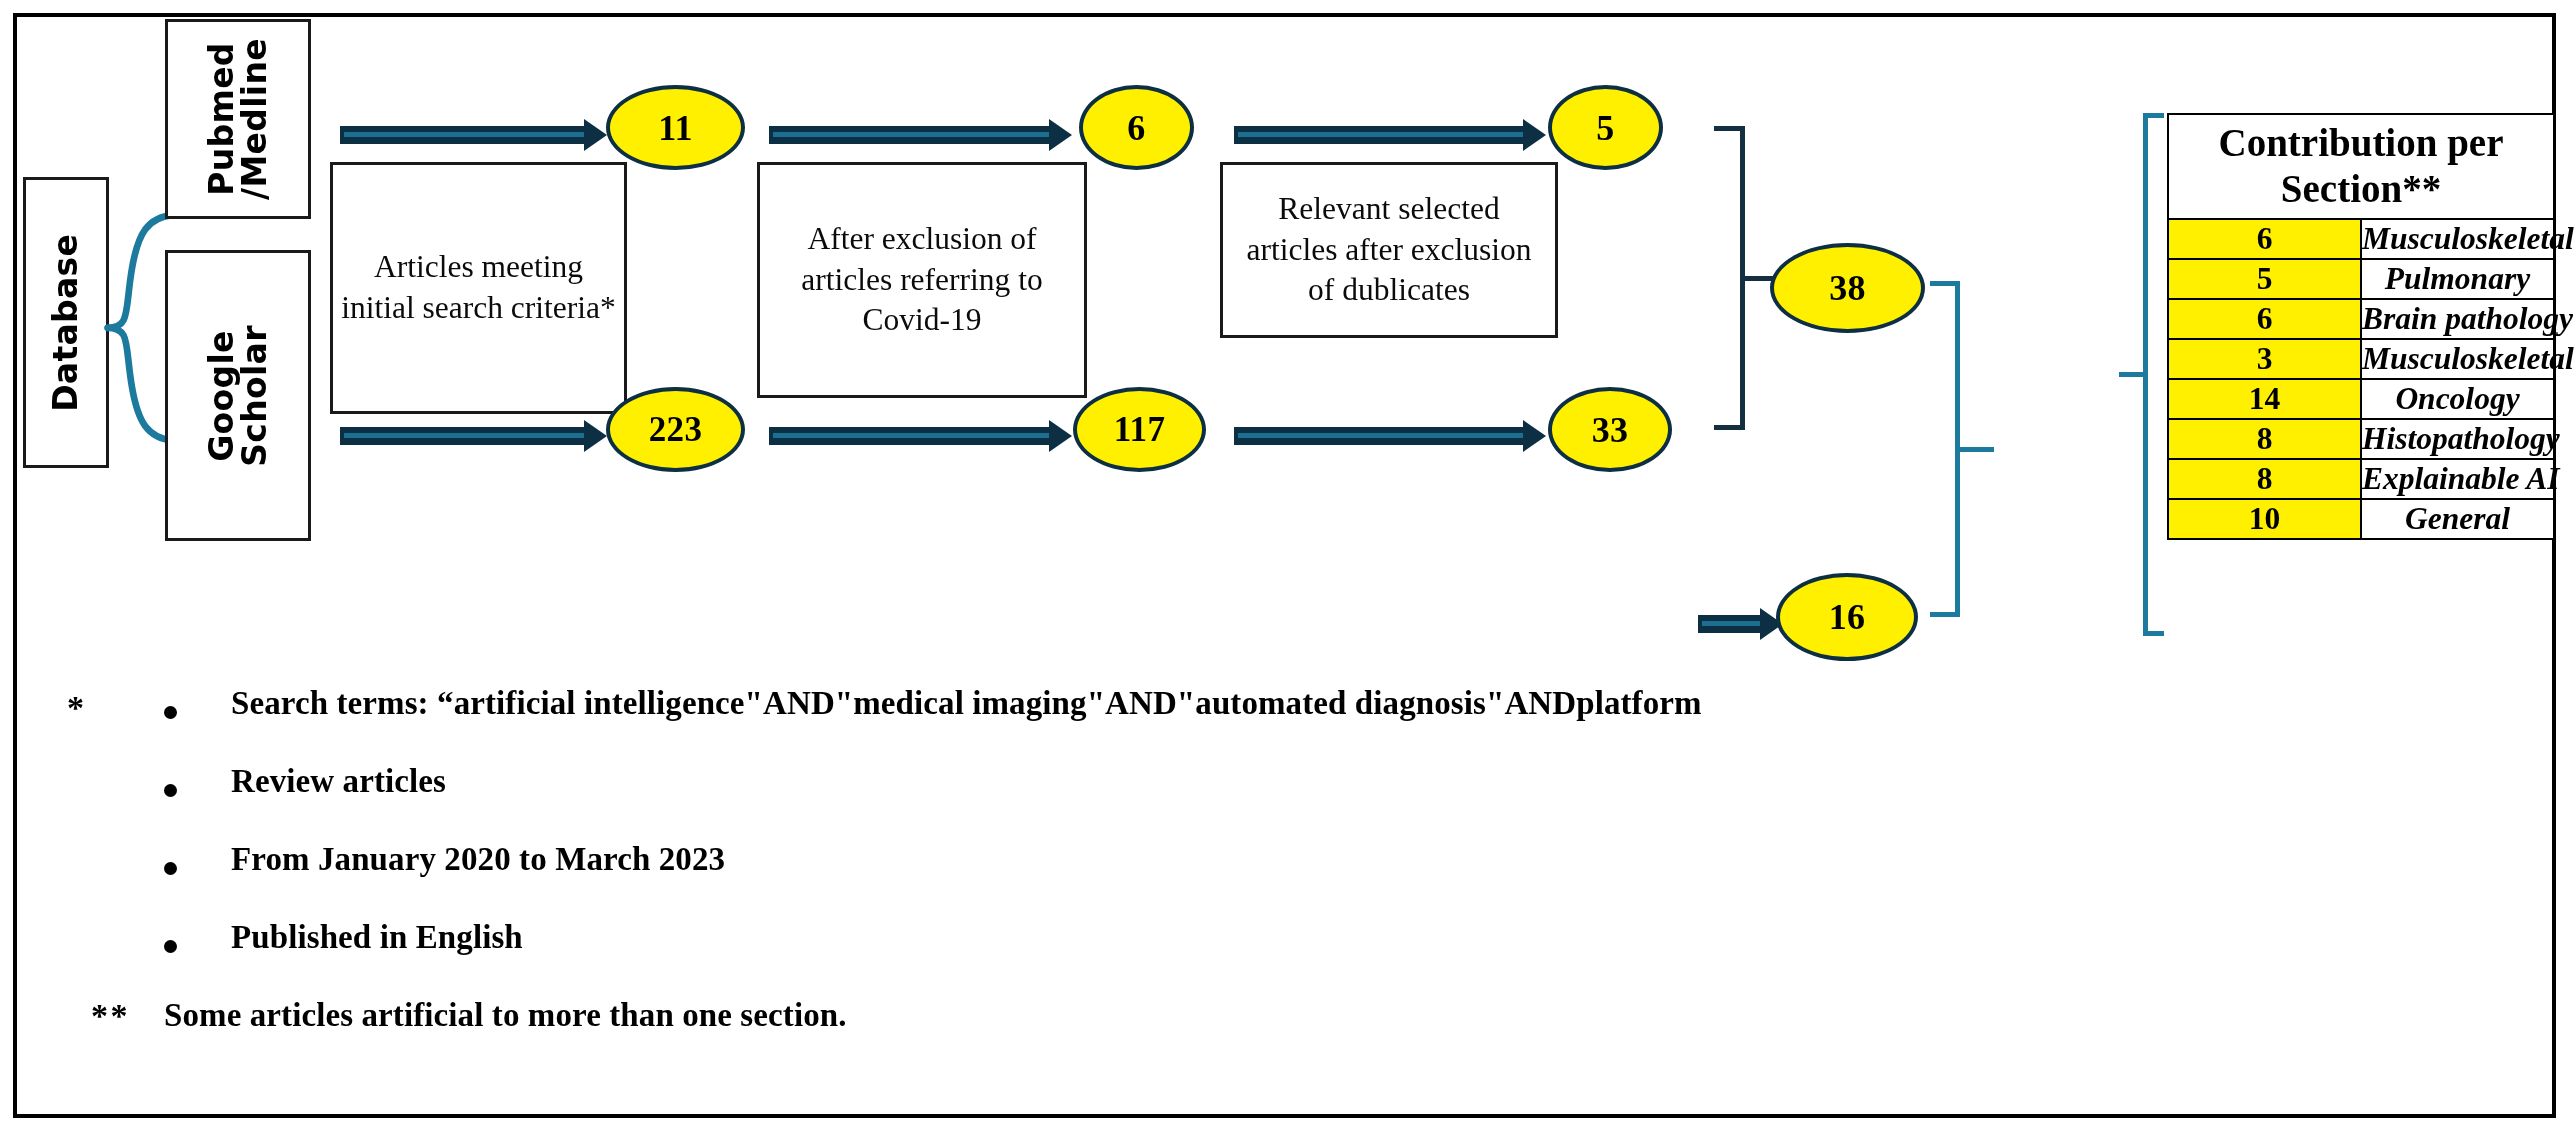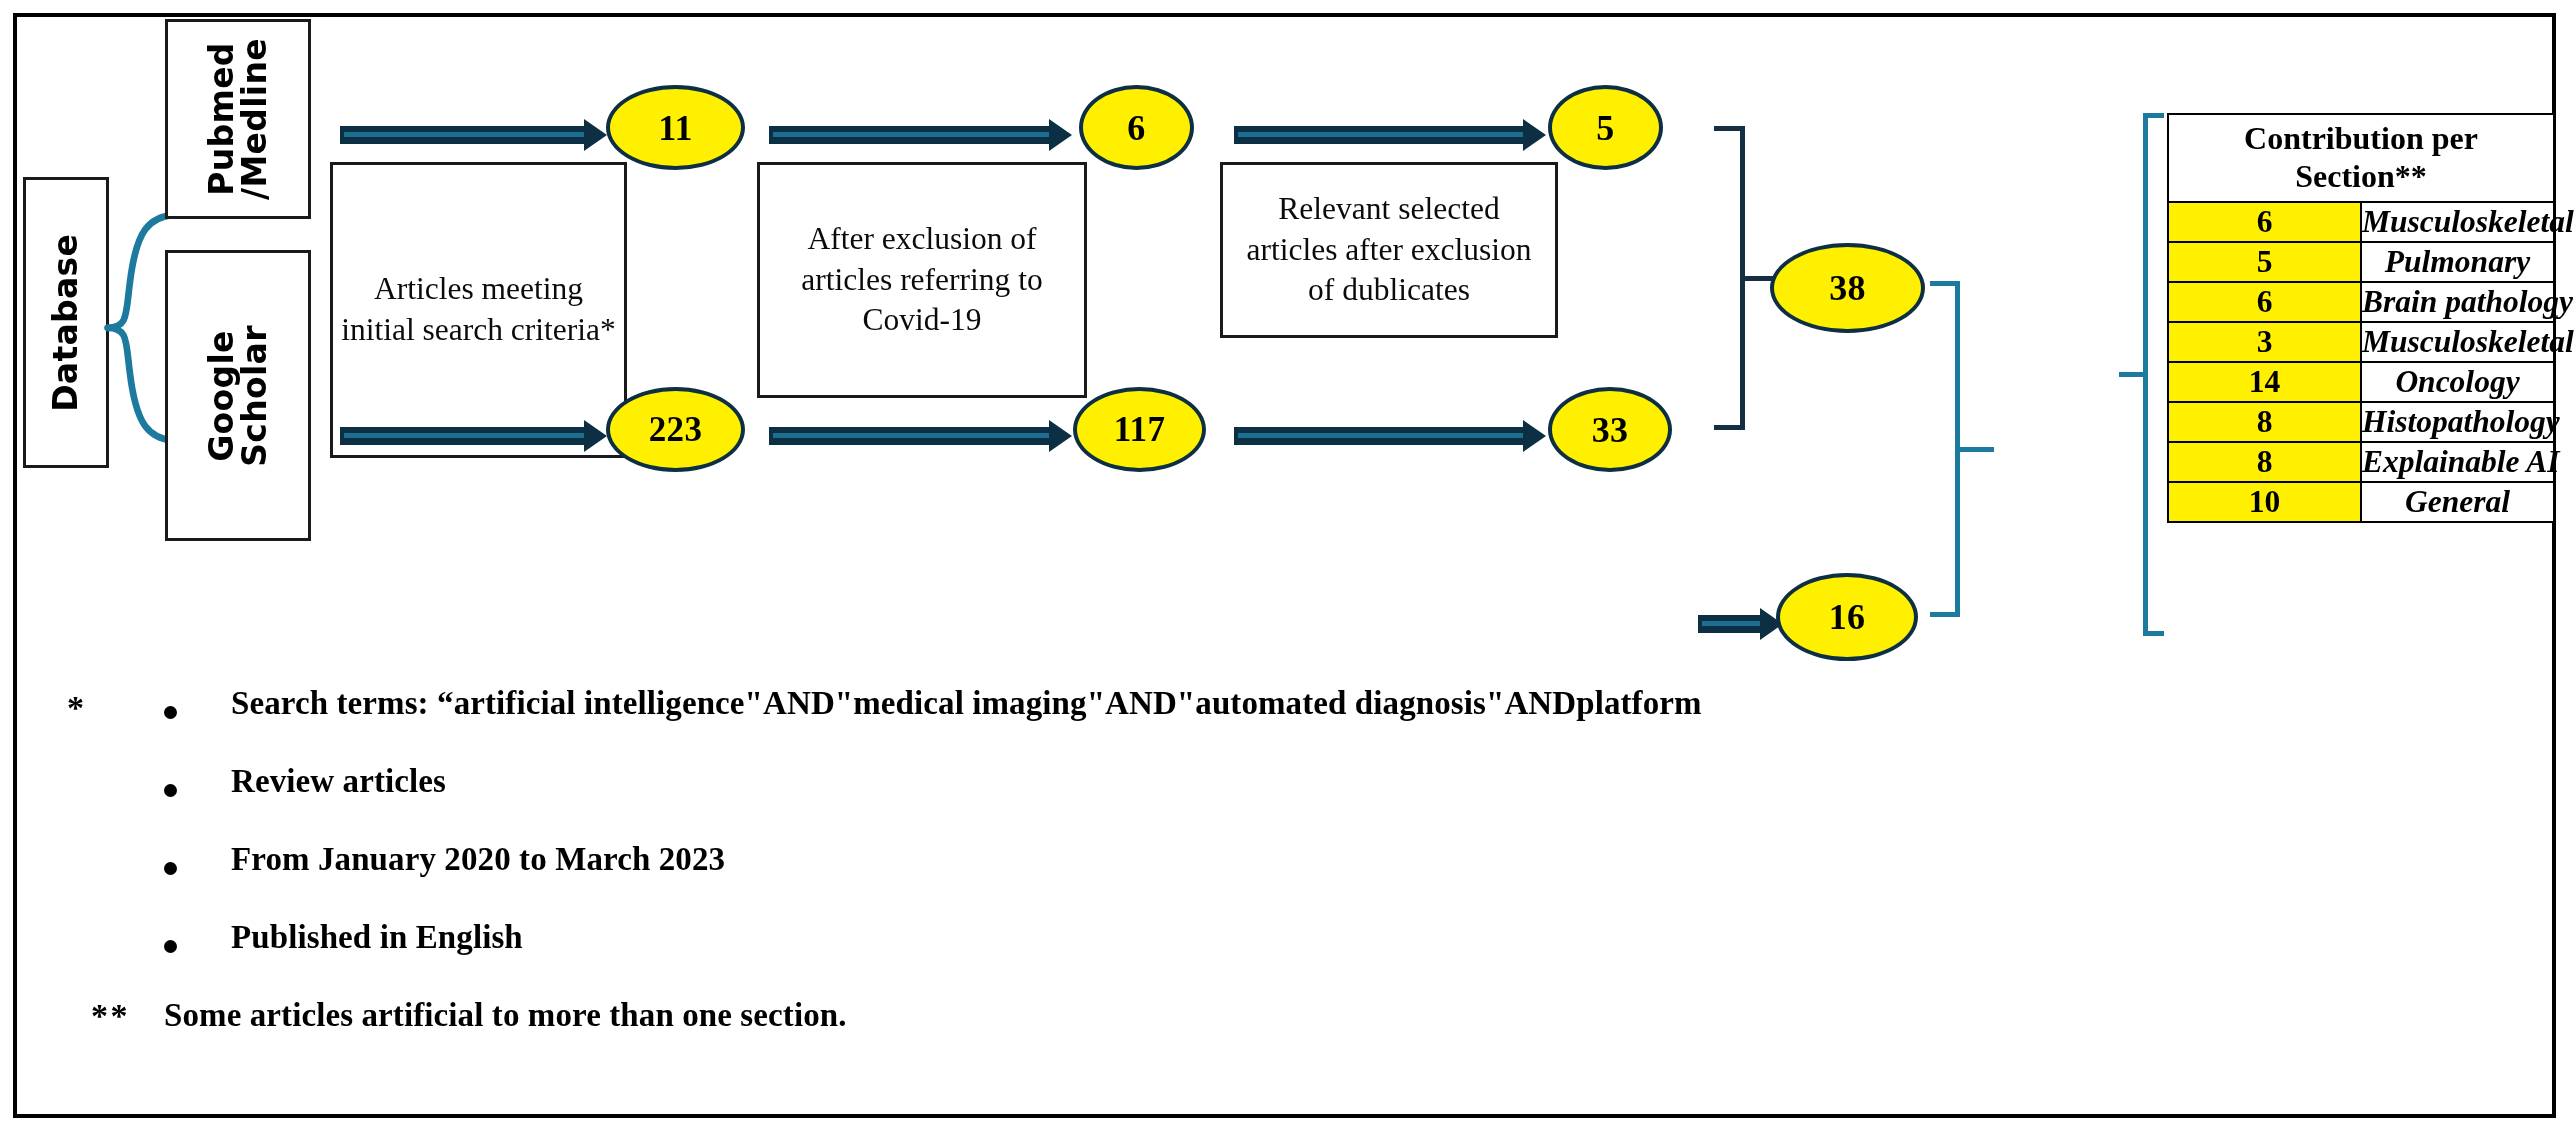--- a/index.html
+++ b/index.html
@@ -145,21 +145,21 @@
     background:#ffffff;
     table-layout:fixed;
   }
   #contrib-table td,#contrib-table th{
     border:2.4px solid #000000;
     padding:0;
   }
   #contrib-table .thead{
     font-family:"Liberation Serif","DejaVu Serif",serif;
     font-weight:bold;
-    font-size:32px;
+    font-size:39px;
     text-align:center;
     line-height:1.18;
     padding:4.9px 2.4px 6px 2.4px;
     color:#000000;
   }
   #contrib-table .numcell{
     background:#FFF000;
     width:65px;
     text-align:center;
     font-family:"Liberation Serif","DejaVu Serif",serif;
@@ -224,21 +224,21 @@
   </div>
 
   <div class="vbox" style="left:165px; top:19.4px; width:146px; height:200px;">
     <span class="vtext two"><span>Pubmed</span><br><span>/Medline</span></span>
   </div>
 
   <div class="vbox" style="left:165px; top:250px; width:146px; height:291px;">
     <span class="vtext two"><span>Google</span><br><span>Scholar</span></span>
   </div>
 
-  <div class="pbox" style="left:330px; top:162px; width:297px; height:296px;">
+  <div class="pbox" style="left:330px; top:162px; width:297px; height:252px;">
     <span>Articles meeting initial search criteria*</span>
   </div>
 
   <div class="pbox" style="left:757px; top:162px; width:330px; height:236px;">
     <span>After exclusion of articles referring to Covid-19</span>
   </div>
 
   <div class="pbox" style="left:1220px; top:162px; width:338px; height:176px;">
     <span>Relevant selected articles after exclusion of dublicates</span>
   </div>

